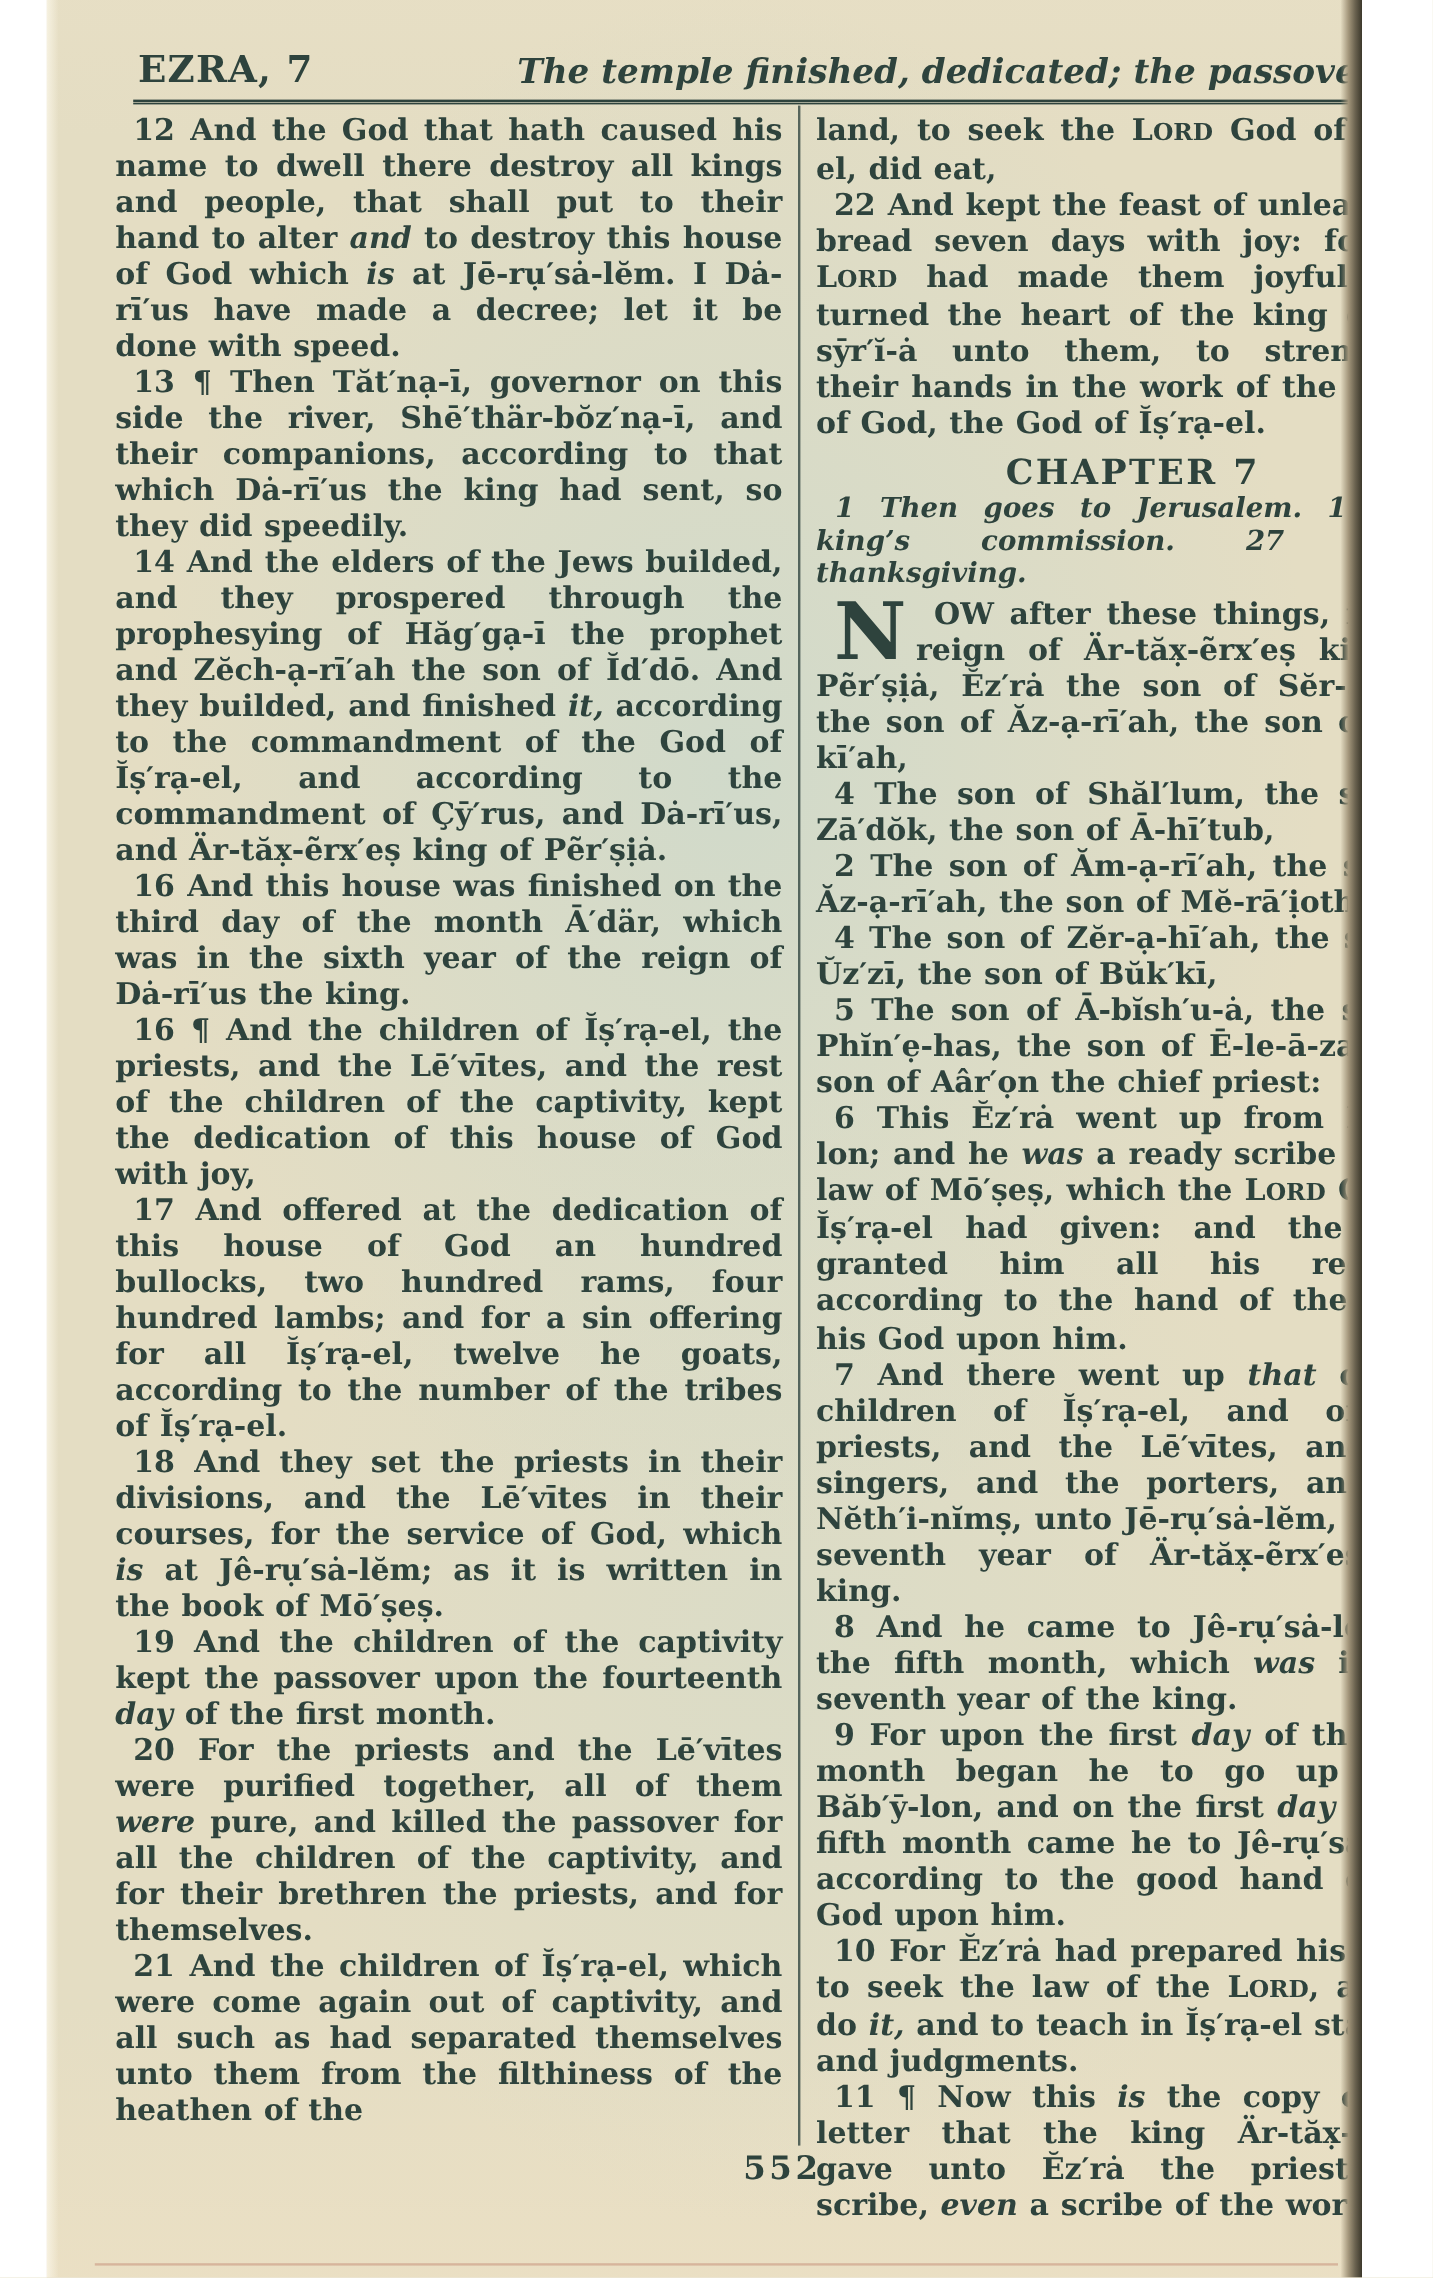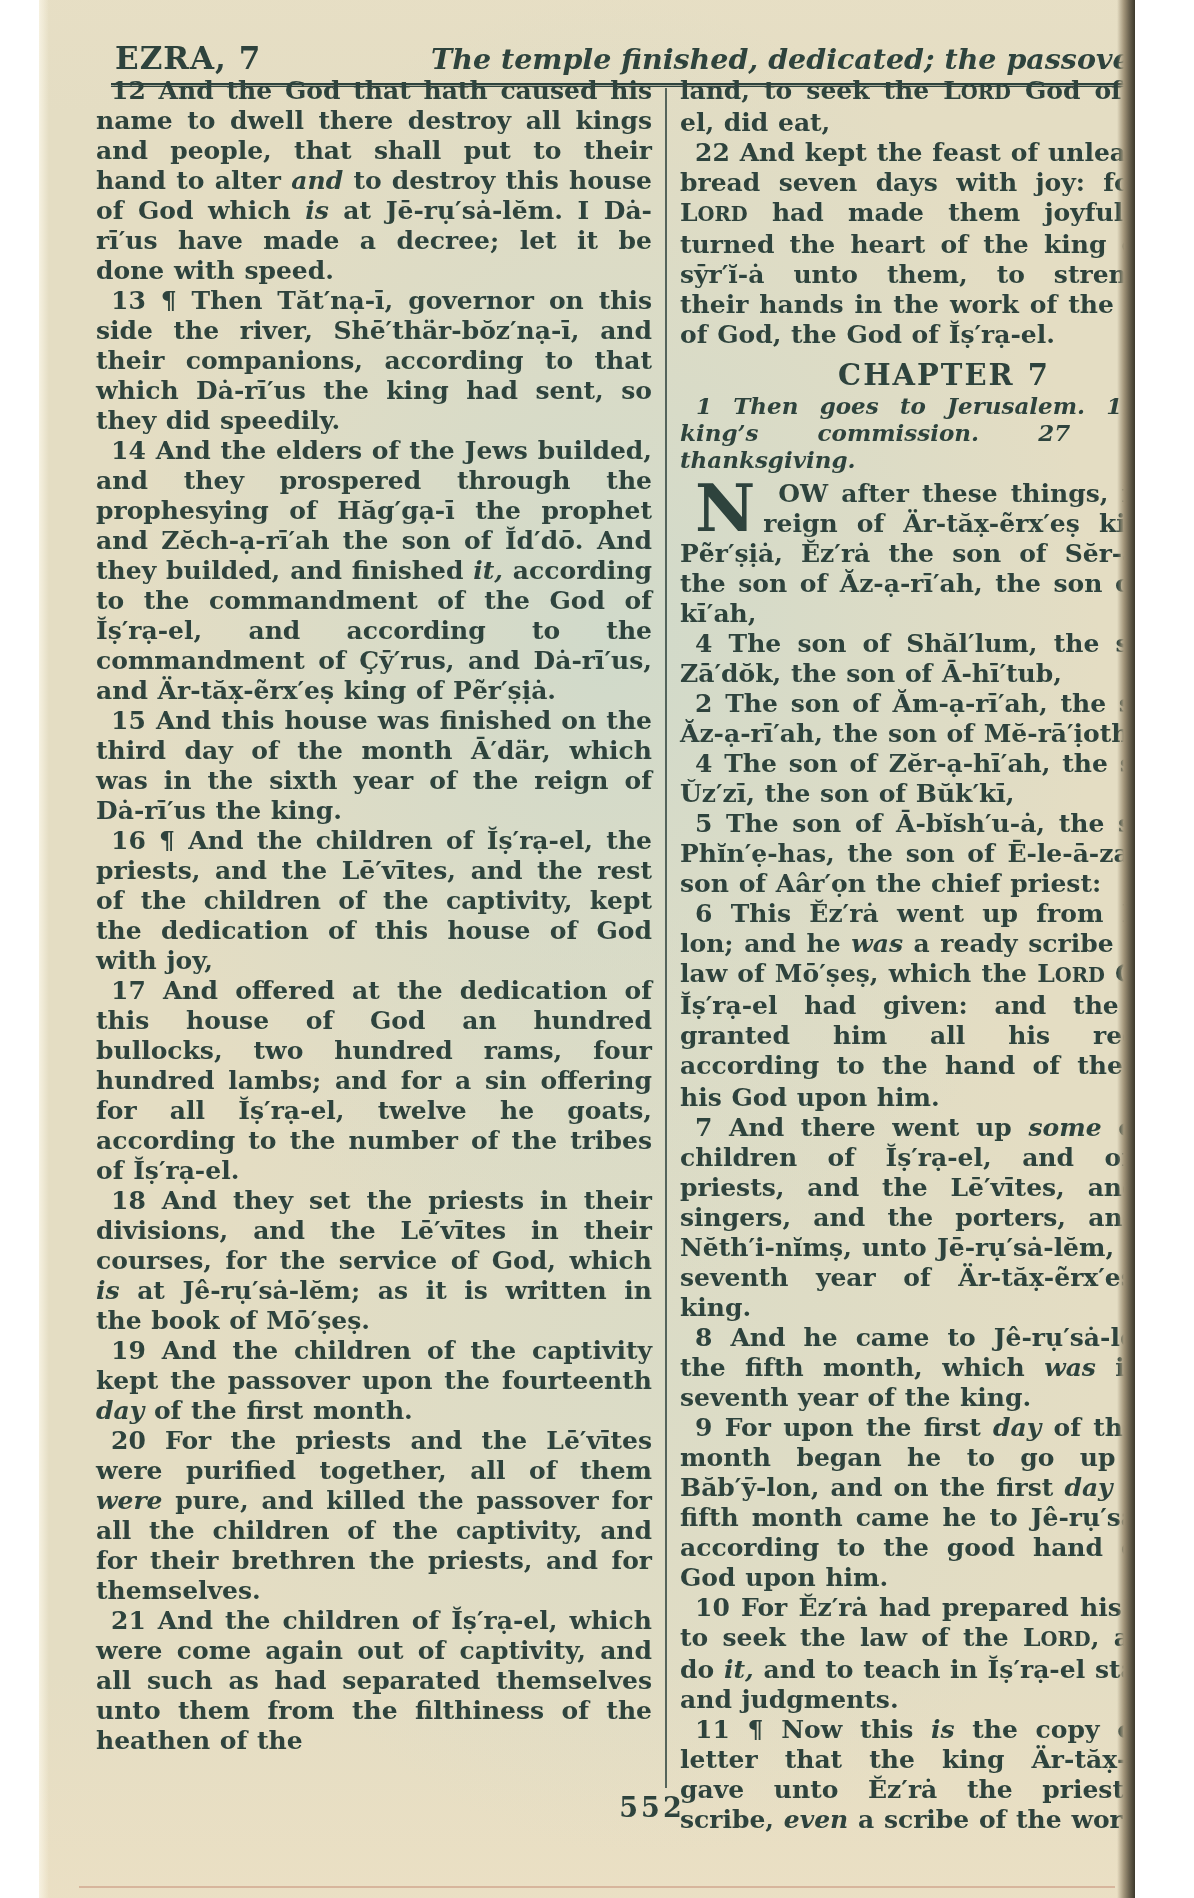--- a/index.html
+++ b/index.html
@@ -27,21 +27,21 @@
   .bottom-scan-line{position:absolute;left:40px;right:20px;bottom:10px;height:2px;
     background:rgba(165,72,55,.28);}
 
   .header{position:absolute;top:40px;left:76px;right:30px;height:38px;}
   .book-title{position:absolute;left:0;top:0;font-size:31px;font-weight:bold;letter-spacing:1px;}
   .running-head{position:absolute;left:316px;right:6px;top:2px;text-align:center;
     font-style:italic;font-weight:bold;font-size:28.5px;white-space:nowrap;}
   .header-rule{position:absolute;top:83px;left:72px;width:1108px;height:4px;
     background:linear-gradient(180deg,var(--ink,#2e433d) 0 2px, rgba(46,67,61,.35) 2px 3px, var(--ink,#2e433d) 3px 4px);}
 
-  .col{position:absolute;top:76px;text-align:justify;font-size:25px;line-height:30px;
+  .col{position:absolute;top:94px;text-align:justify;font-size:25px;line-height:30px;
     font-weight:bold;word-spacing:1px;}
   .col1{left:57px;width:556px;}
   .col2{left:641px;width:528px;}
   .column-divider{position:absolute;left:626px;top:88px;width:2px;height:1700px;
     background:rgba(46,67,61,.78);}
 
   p.verse{margin:0;text-indent:15px;}
   p.verse.cont{text-indent:0;}
 
   .chapter-head{position:relative;text-align:center;font-size:29px;font-weight:bold;
@@ -68,21 +68,21 @@
     <span class="book-title">EZRA, 7</span>
     <span class="running-head">The temple finished, dedicated; the passover kept</span>
   </div>
   <div class="header-rule"></div>
 
   <div class="col col1">
     <div class="verses">
         <p class="verse">12 And the God that hath caused his name to dwell there destroy all kings and people, that shall put to their hand to alter <i>and</i> to destroy this house of God which <i>is</i> at Jē-rụ′sȧ-lĕm. I Dȧ-rī′us have made a decree; let it be done with speed.</p>
         <p class="verse">13 ¶ Then Tăt′nạ-ī, governor on this side the river, Shē′thär-bŏz′nạ-ī, and their companions, according to that which Dȧ-rī′us the king had sent, so they did speedily.</p>
         <p class="verse">14 And the elders of the Jews builded, and they prospered through the prophesying of Hăg′gạ-ī the prophet and Zĕch-ạ-rī′ah the son of Ĭd′dō. And they builded, and finished <i>it,</i> according to the commandment of the God of Ĭṣ′rạ-el, and according to the commandment of Çȳ′rus, and Dȧ-rī′us, and Är-tăx̣-ẽrx′eṣ king of Pẽr′ṣịȧ.</p>
-        <p class="verse">15 And this house was finished on the third day of the month Ā′där, which was in the sixth year of the reign of Dȧ-rī′us the king.</p>
+        <p class="verse">16 And this house was finished on the third day of the month Ā′där, which was in the sixth year of the reign of Dȧ-rī′us the king.</p>
         <p class="verse">16 ¶ And the children of Ĭṣ′rạ-el, the priests, and the Lē′vītes, and the rest of the children of the captivity, kept the dedication of this house of God with joy,</p>
         <p class="verse">17 And offered at the dedication of this house of God an hundred bullocks, two hundred rams, four hundred lambs; and for a sin offering for all Ĭṣ′rạ-el, twelve he goats, according to the number of the tribes of Ĭṣ′rạ-el.</p>
         <p class="verse">18 And they set the priests in their divisions, and the Lē′vītes in their courses, for the service of God, which <i>is</i> at Jê-rụ′sȧ-lĕm; as it is written in the book of Mō′ṣeṣ.</p>
         <p class="verse">19 And the children of the captivity kept the passover upon the fourteenth <i>day</i> of the first month.</p>
         <p class="verse">20 For the priests and the Lē′vītes were purified together, all of them <i>were</i> pure, and killed the passover for all the children of the captivity, and for their brethren the priests, and for themselves.</p>
         <p class="verse">21 And the children of Ĭṣ′rạ-el, which were come again out of captivity, and all such as had separated themselves unto them from the filthiness of the heathen of the</p>
       </div>
   </div>
 
   <div class="column-divider"></div>
@@ -97,21 +97,21 @@
       <span class="chapter-ref">670</span>
     </div>
     <p class="chapter-summary">1 <i>Then goes to Jerusalem.</i> 11 <i>The king’s commission.</i> 27 <i>Ezra’s thanksgiving.</i></p>
     <p class="verse first-verse"><span class="drop-cap">N</span><span class="v1-rest">OW after these things, in the reign of Är-tăx̣-ẽrx′eṣ king of Pẽr′ṣịȧ, Ĕz′rȧ the son of Sĕr-ạ-ī′ah, the son of Ăz-ạ-rī′ah, the son of Hĭl-kī′ah,</span></p>
     <div class="verses post-chapter">
         <p class="verse">4 The son of Shăl′lum, the son of Zā′dŏk, the son of Ā-hī′tub,</p>
         <p class="verse">2 The son of Ăm-ạ-rī′ah, the son of Ăz-ạ-rī′ah, the son of Mĕ-rā′ịoth,</p>
         <p class="verse">4 The son of Zĕr-ạ-hī′ah, the son of Ŭz′zī, the son of Bŭk′kī,</p>
         <p class="verse">5 The son of Ā-bĭsh′u-ȧ, the son of Phĭn′ẹ-has, the son of Ē-le-ā-zar, the son of Aâr′ọn the chief priest:</p>
         <p class="verse">6 This Ĕz′rȧ went up from Băb′ȳ-lon; and he <i>was</i> a ready scribe in the law of Mō′ṣeṣ, which the <span>L<span class="lord-sm">ORD</span></span> God of Ĭṣ′rạ-el had given: and the king granted him all his request, according to the hand of the <span>L<span class="lord-sm">ORD</span></span> his God upon him.</p>
-        <p class="verse">7 And there went up <i>some</i> of the children of Ĭṣ′rạ-el, and of the priests, and the Lē′vītes, and the singers, and the porters, and the Nĕth′i-nĭmṣ, unto Jē-rụ′sȧ-lĕm, in the seventh year of Är-tăx̣-ẽrx′eṣ the king.</p>
+        <p class="verse">7 And there went up <i>that</i> of the children of Ĭṣ′rạ-el, and of the priests, and the Lē′vītes, and the singers, and the porters, and the Nĕth′i-nĭmṣ, unto Jē-rụ′sȧ-lĕm, in the seventh year of Är-tăx̣-ẽrx′eṣ the king.</p>
         <p class="verse">8 And he came to Jê-rụ′sȧ-lĕm in the fifth month, which <i>was</i> in the seventh year of the king.</p>
         <p class="verse">9 For upon the first <i>day</i> of the first month began he to go up from Băb′ȳ-lon, and on the first <i>day</i> of the fifth month came he to Jê-rụ′sȧ-lĕm, according to the good hand of his God upon him.</p>
         <p class="verse">10 For Ĕz′rȧ had prepared his heart to seek the law of the <span>L<span class="lord-sm">ORD</span></span>, and to do <i>it,</i> and to teach in Ĭṣ′rạ-el statutes and judgments.</p>
         <p class="verse">11 ¶ Now this <i>is</i> the copy of the letter that the king Är-tăx̣-ẽrx′eṣ gave unto Ĕz′rȧ the priest, the scribe, <i>even</i> a scribe of the words</p>
       </div>
   </div>
 
   <div class="page-number">552</div>
 
   <div class="left-edge-highlight"></div>

